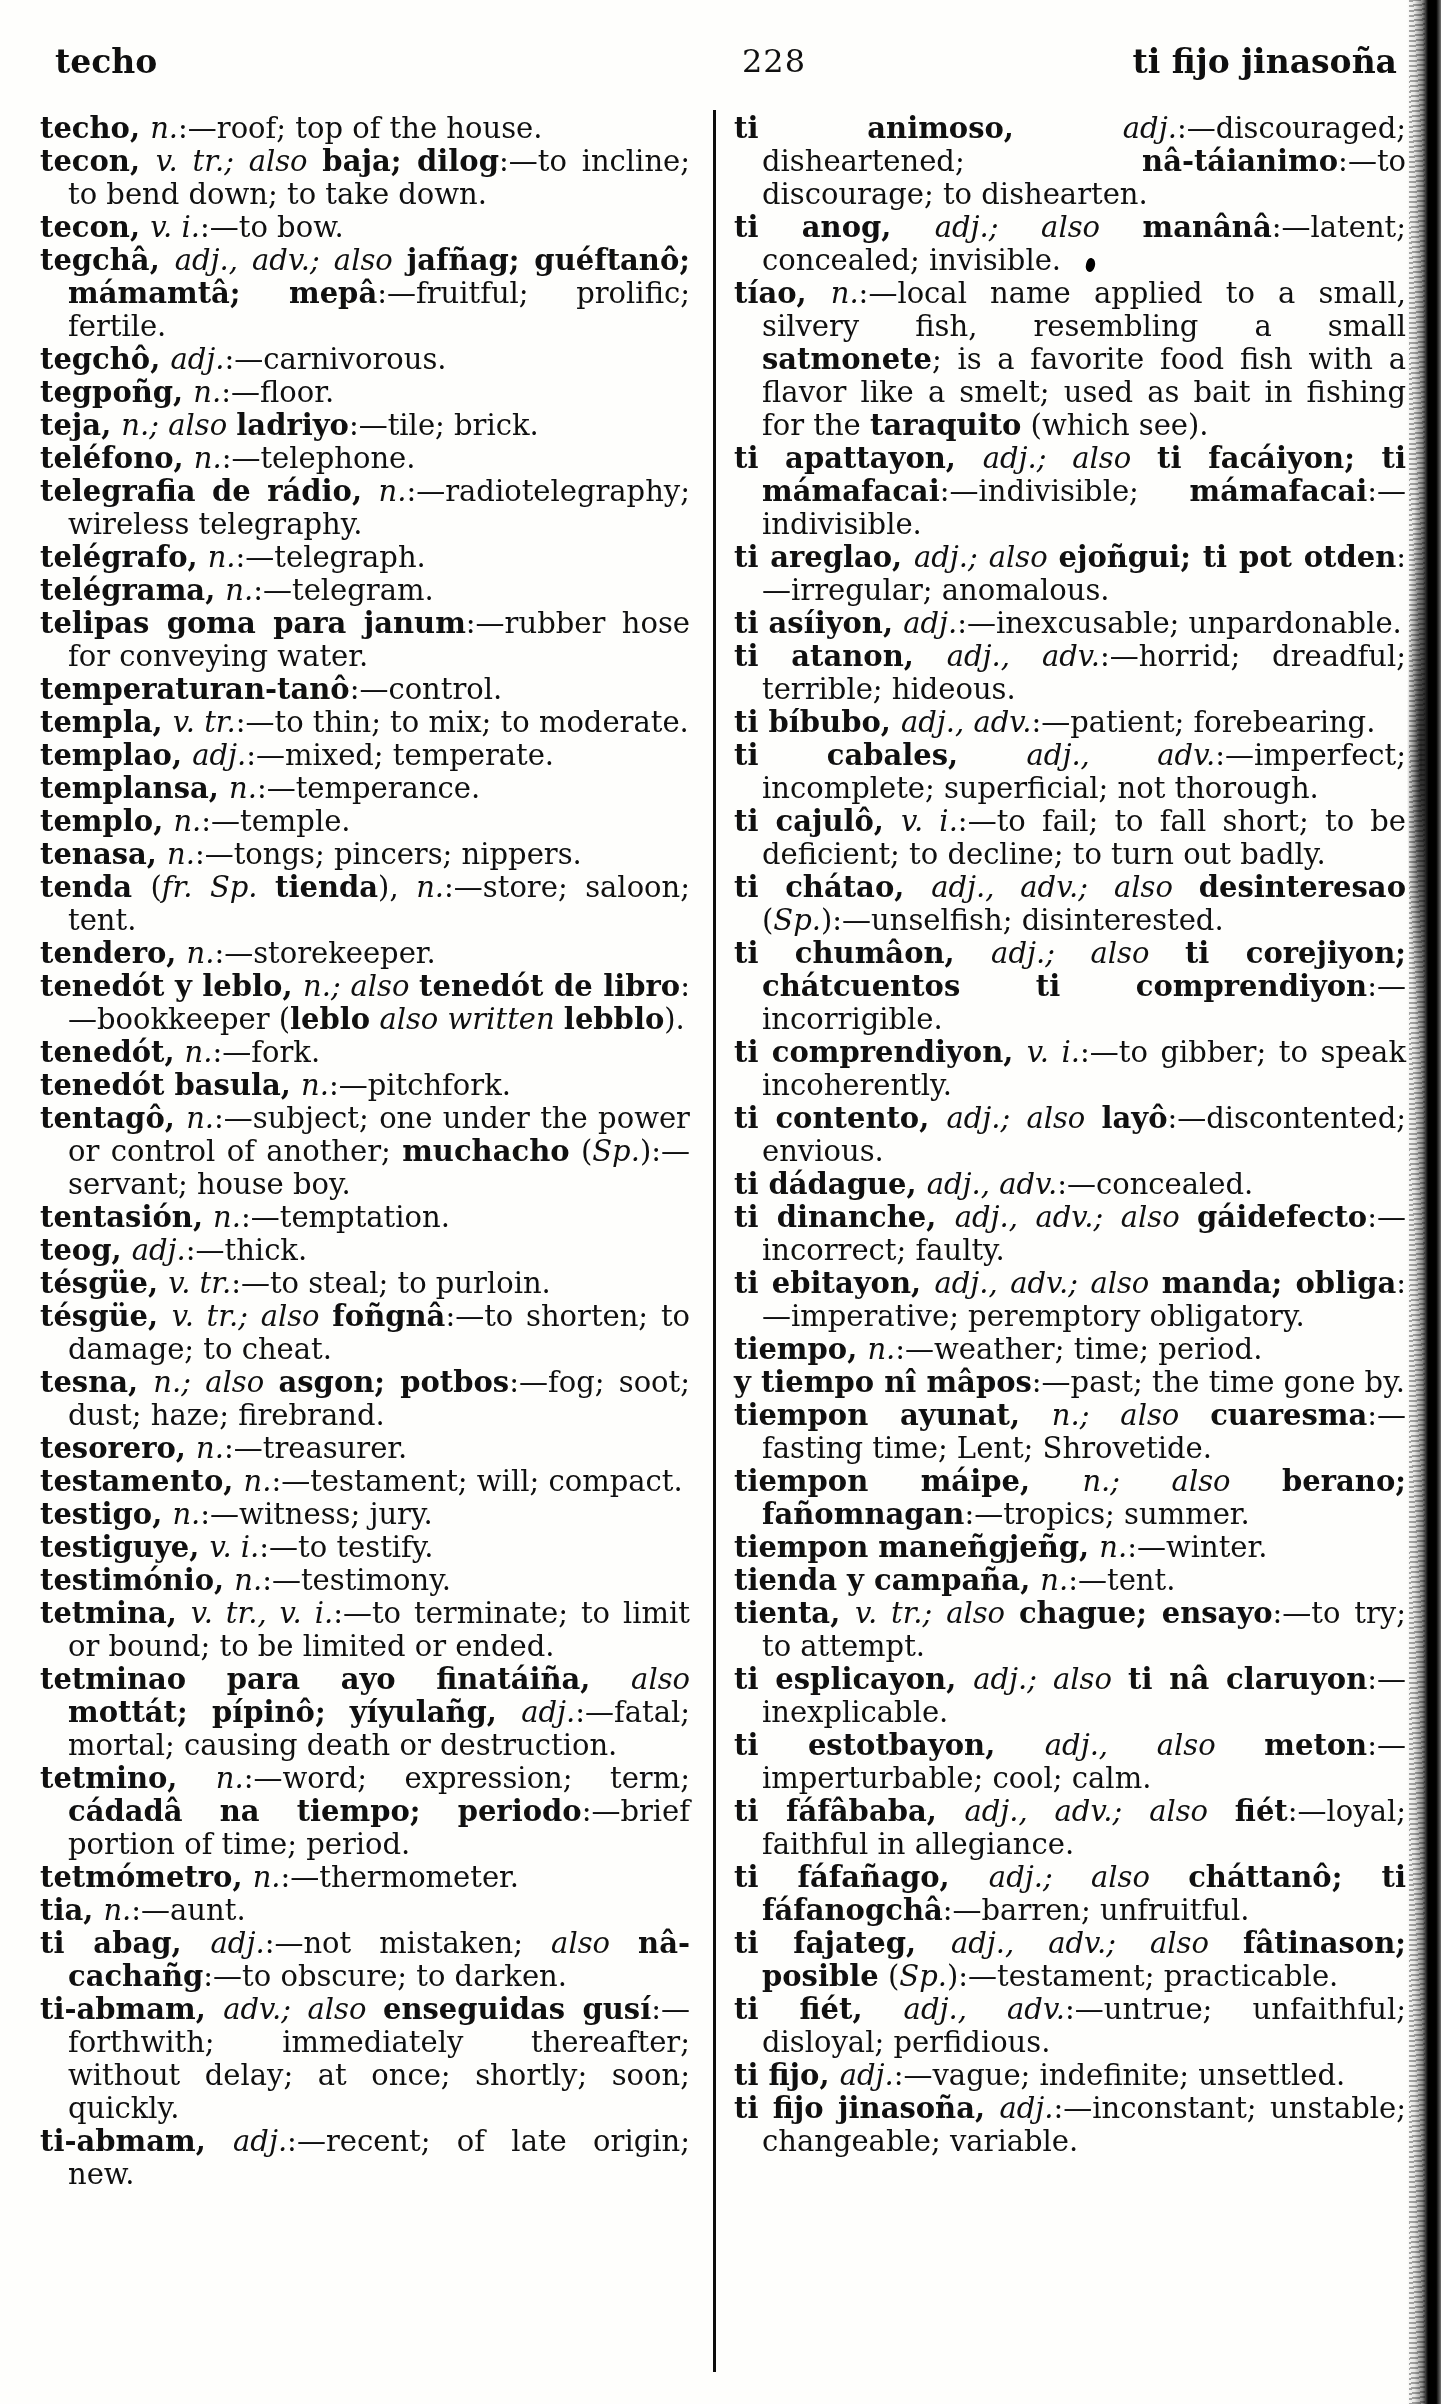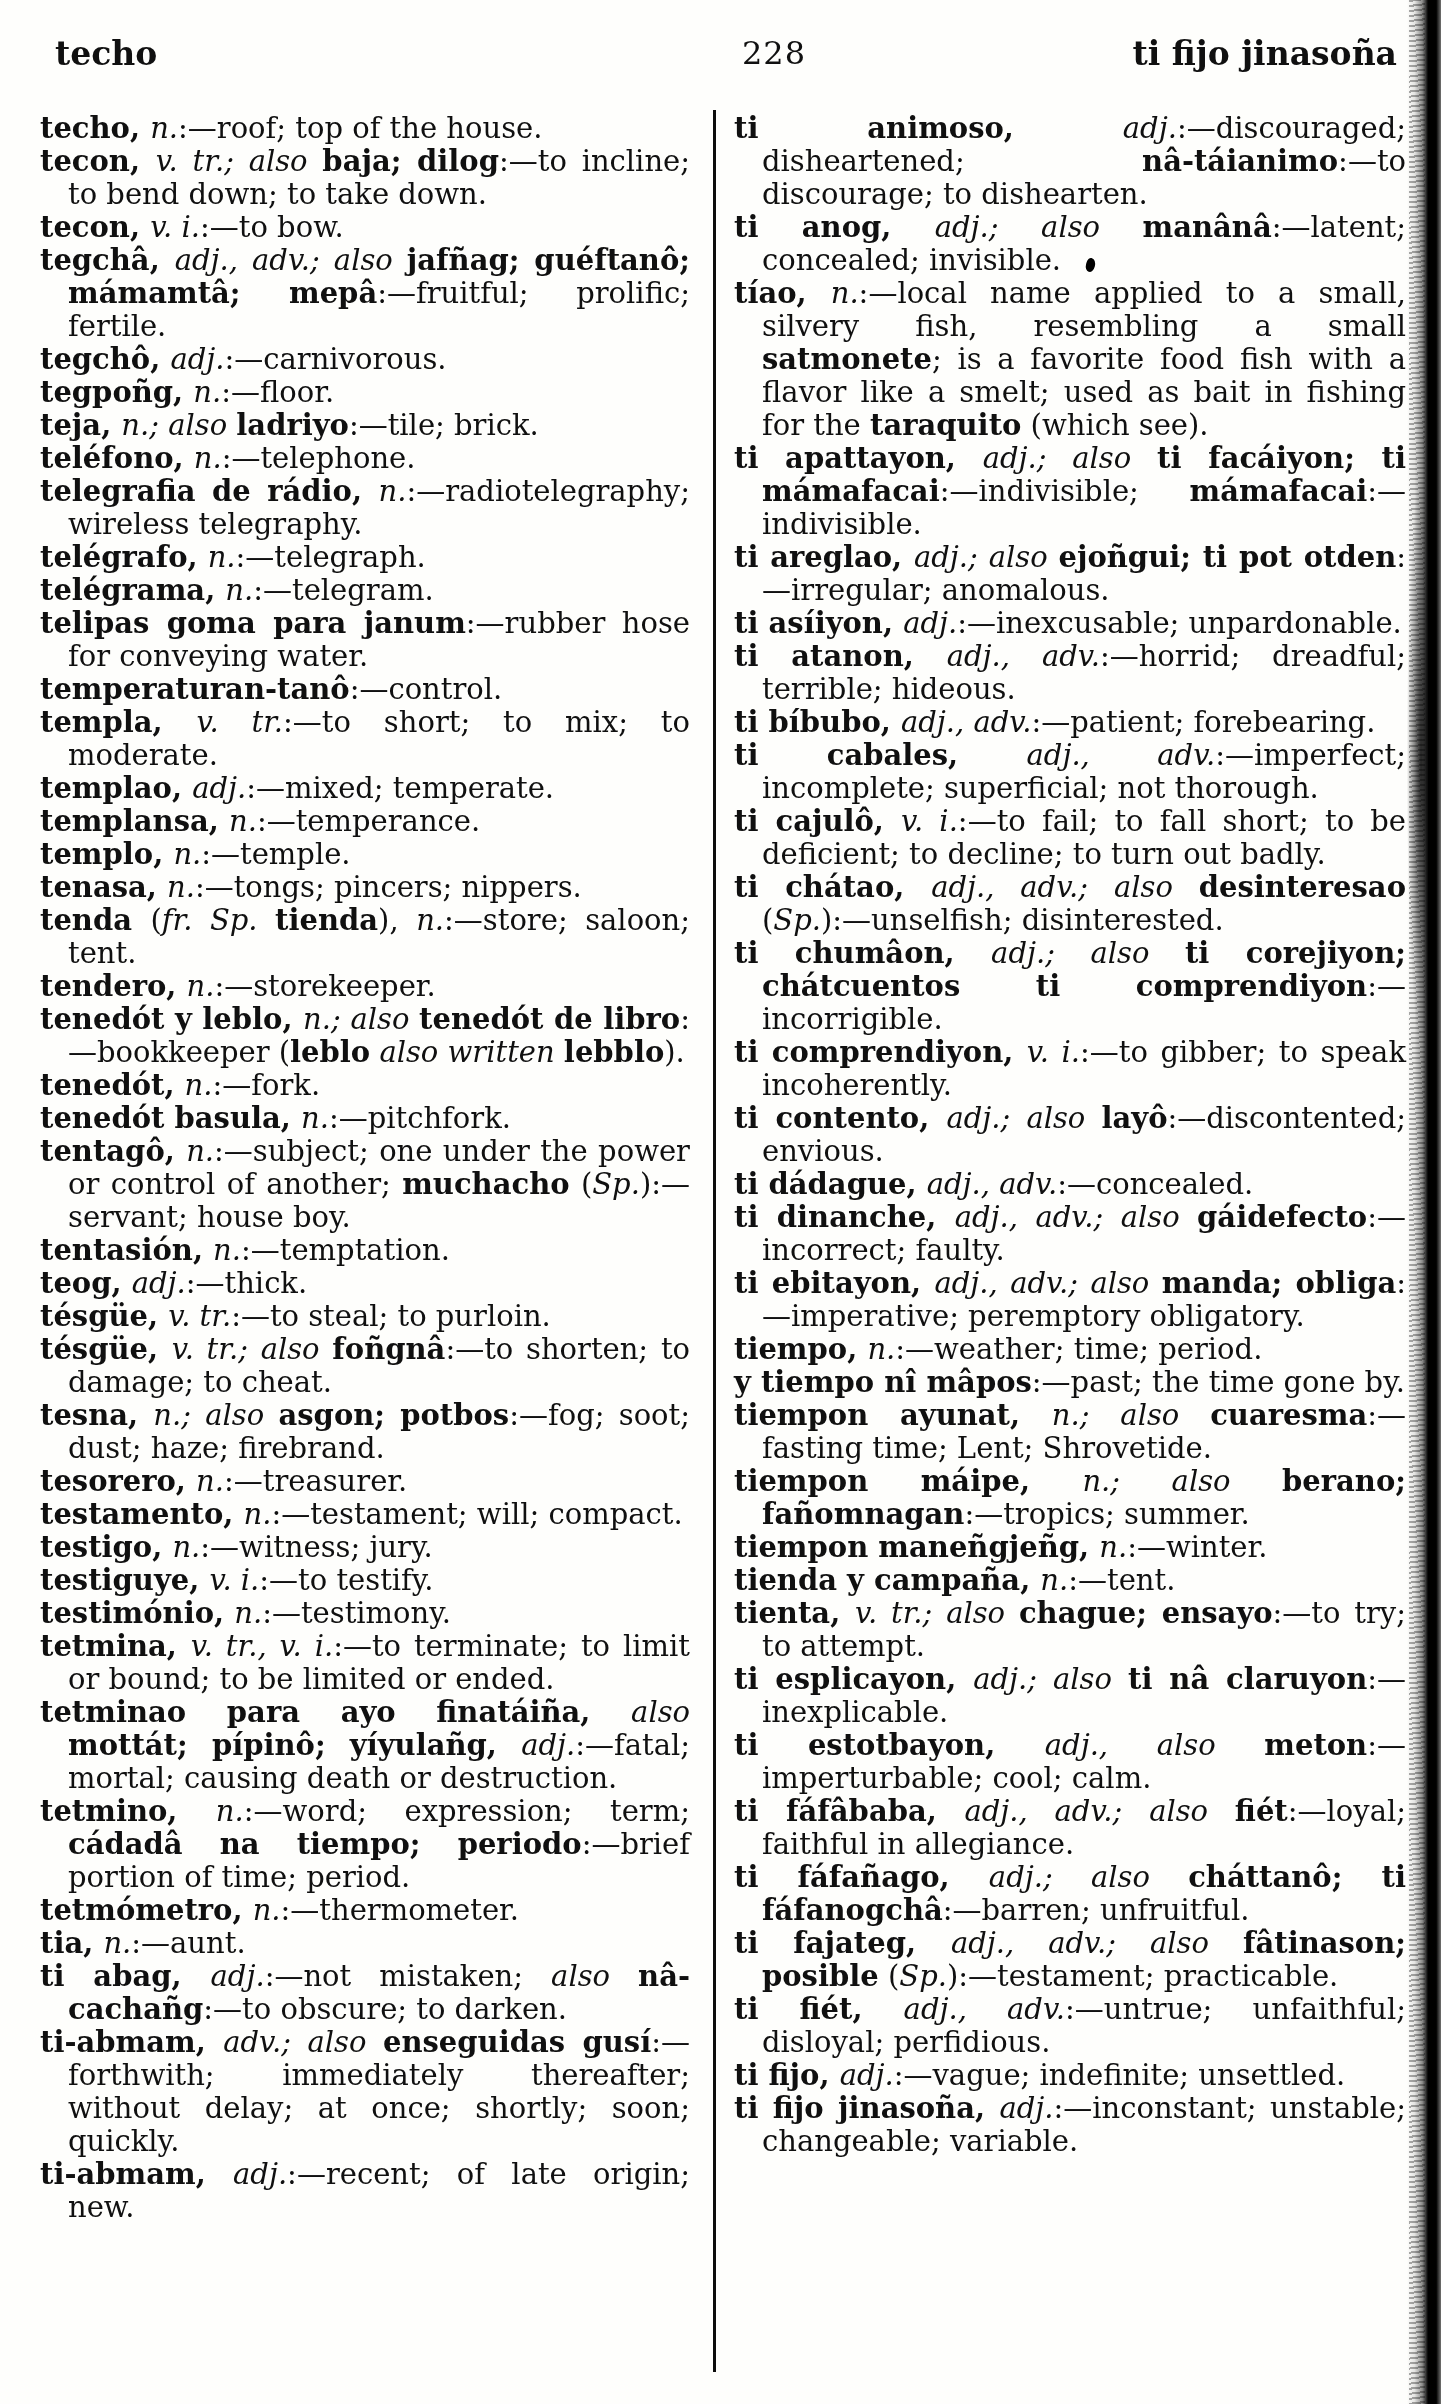--- a/index.html
+++ b/index.html
@@ -5,21 +5,21 @@
   html,body{margin:0;padding:0;background:#e8e8e4;}
   #page{
     position:relative;
     width:1441px;height:2404px;
     background:#fefefc;
     color:#101010;
     font-family:"DejaVu Serif","Liberation Serif",serif;
     overflow:hidden;
   }
   
-  .hdr{position:absolute;top:36px;line-height:1.1;white-space:nowrap;}
+  .hdr{position:absolute;top:44px;line-height:1.1;white-space:nowrap;}
   .hdr-left{left:55px;font-size:33px;font-weight:bold;}
   .hdr-num{left:774px;transform:translateX(-50%);font-size:32px;font-weight:normal;letter-spacing:1px;}
   .hdr-right{right:44px;font-size:33px;font-weight:bold;}
   
   .col{position:absolute;top:112px;font-size:29px;line-height:33px;text-align:justify;}
   #col-left{left:40px;width:650px;}
   #col-right{left:734px;width:672px;}
   .entry{margin:0;padding-left:28px;text-indent:-28px;}
   .r-b{font-weight:bold;}
   .r-i{font-style:italic;}
@@ -53,21 +53,21 @@
       <p class="entry"><span class="r-b">tegchâ, </span><span class="r-i">adj., adv.; also </span><span class="r-b">jafñag; guéftanô; mámamtâ; mepâ</span><span class="r-n">:—fruitful; prolific; fertile.</span></p>
       <p class="entry"><span class="r-b">tegchô, </span><span class="r-i">adj.</span><span class="r-n">:—carnivorous.</span></p>
       <p class="entry"><span class="r-b">tegpoñg, </span><span class="r-i">n.</span><span class="r-n">:—floor.</span></p>
       <p class="entry"><span class="r-b">teja, </span><span class="r-i">n.; also </span><span class="r-b">ladriyo</span><span class="r-n">:—tile; brick.</span></p>
       <p class="entry"><span class="r-b">teléfono, </span><span class="r-i">n.</span><span class="r-n">:—telephone.</span></p>
       <p class="entry"><span class="r-b">telegrafia de rádio, </span><span class="r-i">n.</span><span class="r-n">:—radiotelegraphy; wireless telegraphy.</span></p>
       <p class="entry"><span class="r-b">telégrafo, </span><span class="r-i">n.</span><span class="r-n">:—telegraph.</span></p>
       <p class="entry"><span class="r-b">telégrama, </span><span class="r-i">n.</span><span class="r-n">:—telegram.</span></p>
       <p class="entry"><span class="r-b">telipas goma para janum</span><span class="r-n">:—rubber hose for conveying water.</span></p>
       <p class="entry"><span class="r-b">temperaturan-tanô</span><span class="r-n">:—control.</span></p>
-      <p class="entry"><span class="r-b">templa, </span><span class="r-i">v. tr.</span><span class="r-n">:—to short; to mix; to moderate.</span></p>
+      <p class="entry"><span class="r-b">templa, </span><span class="r-i">v. tr.</span><span class="r-n">:—to thin; to mix; to moderate.</span></p>
       <p class="entry"><span class="r-b">templao, </span><span class="r-i">adj.</span><span class="r-n">:—mixed; temperate.</span></p>
       <p class="entry"><span class="r-b">templansa, </span><span class="r-i">n.</span><span class="r-n">:—temperance.</span></p>
       <p class="entry"><span class="r-b">templo, </span><span class="r-i">n.</span><span class="r-n">:—temple.</span></p>
       <p class="entry"><span class="r-b">tenasa, </span><span class="r-i">n.</span><span class="r-n">:—tongs; pincers; nippers.</span></p>
       <p class="entry"><span class="r-b">tenda </span><span class="r-n">(</span><span class="r-i">fr. Sp. </span><span class="r-b">tienda</span><span class="r-n">), </span><span class="r-i">n.</span><span class="r-n">:—store; saloon; tent.</span></p>
       <p class="entry"><span class="r-b">tendero, </span><span class="r-i">n.</span><span class="r-n">:—storekeeper.</span></p>
       <p class="entry"><span class="r-b">tenedót y leblo, </span><span class="r-i">n.; also </span><span class="r-b">tenedót de libro</span><span class="r-n">:—bookkeeper (</span><span class="r-b">leblo</span><span class="r-i"> also written </span><span class="r-b">lebblo</span><span class="r-n">).</span></p>
       <p class="entry"><span class="r-b">tenedót, </span><span class="r-i">n.</span><span class="r-n">:—fork.</span></p>
       <p class="entry"><span class="r-b">tenedót basula, </span><span class="r-i">n.</span><span class="r-n">:—pitchfork.</span></p>
       <p class="entry"><span class="r-b">tentagô, </span><span class="r-i">n.</span><span class="r-n">:—subject; one under the power or control of another; </span><span class="r-b">muchacho</span><span class="r-n"> (</span><span class="r-i">Sp.</span><span class="r-n">):—servant; house boy.</span></p>

